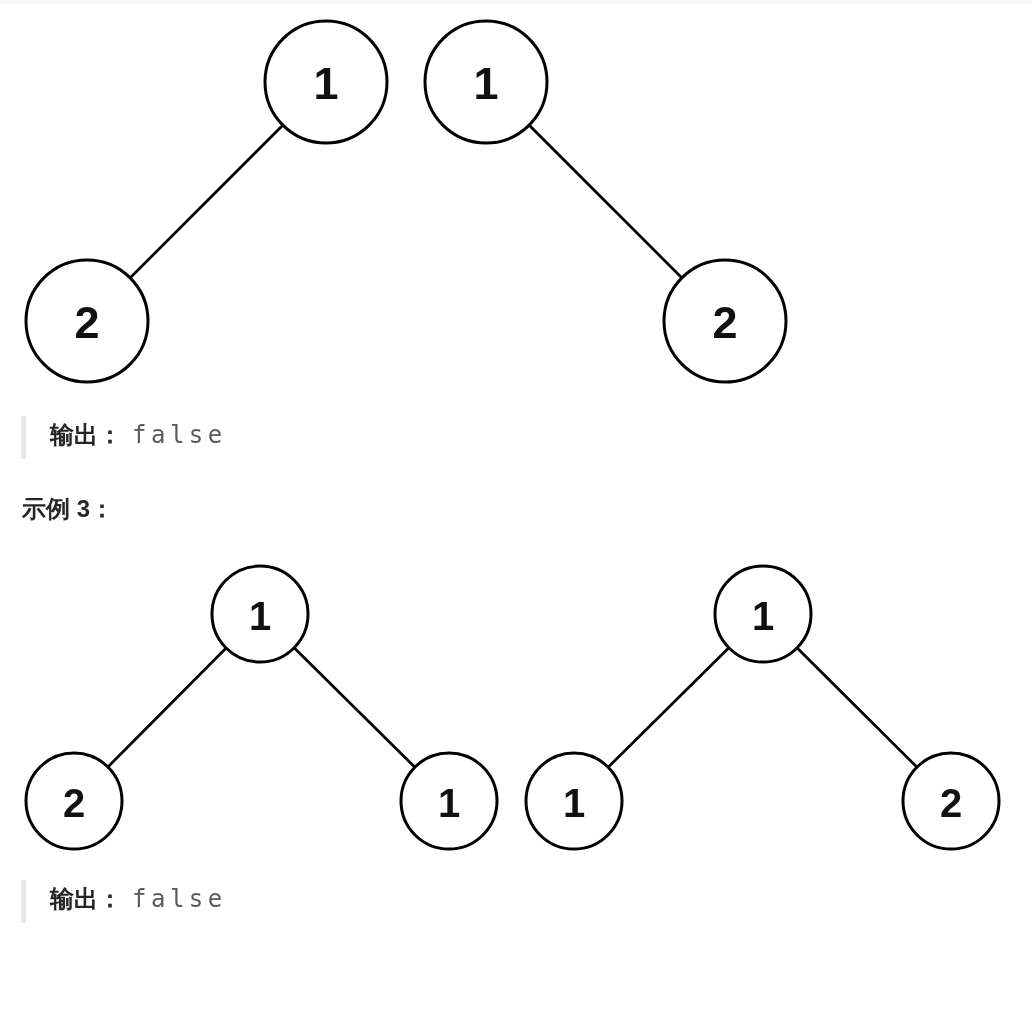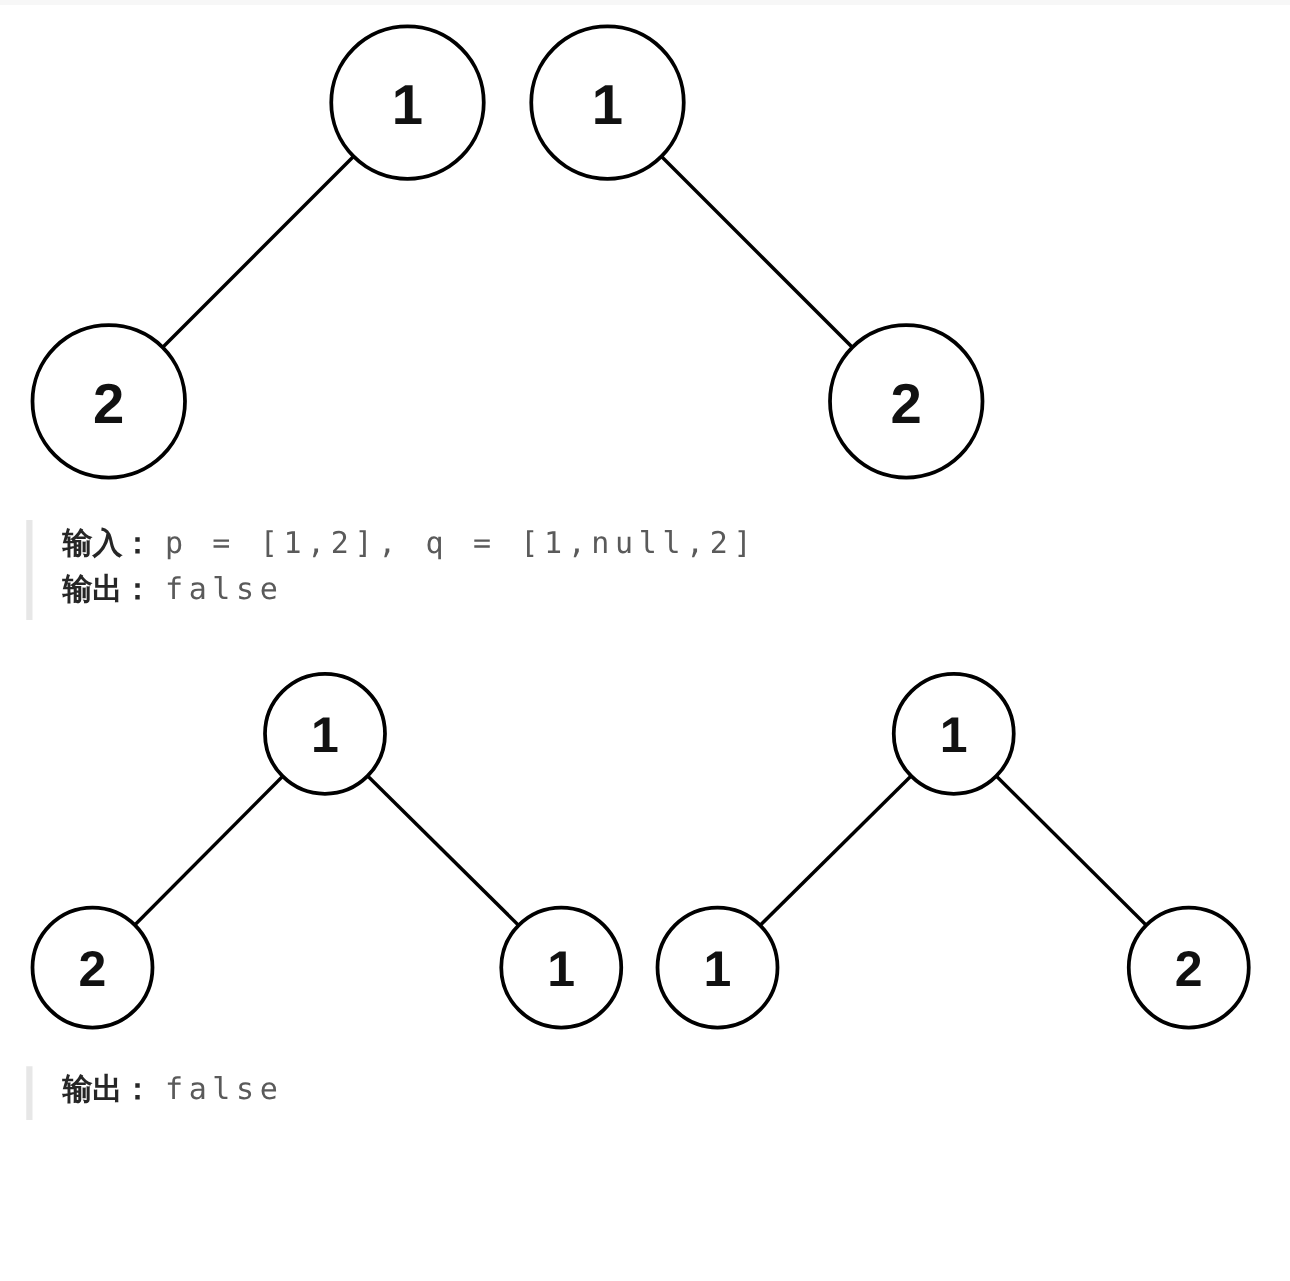--- a/index.html
+++ b/index.html
@@ -75,24 +75,24 @@
       <g>
         <line x1="486" y1="82" x2="725" y2="321" stroke="#000000" stroke-width="2.75"></line>
         <circle cx="486" cy="82" r="61" fill="#ffffff" stroke="#000000" stroke-width="3"></circle>
         <text x="486" y="82" dy="0.04em" text-anchor="middle" dominant-baseline="central" font-size="45" fill="#111111">1</text>
         <circle cx="725" cy="321" r="61" fill="#ffffff" stroke="#000000" stroke-width="3"></circle>
         <text x="725" y="321" dy="0.04em" text-anchor="middle" dominant-baseline="central" font-size="45" fill="#111111">2</text>
       </g>
     </svg>
 
   <div class="io-block">
-    <div class="io-line"><span class="io-label">输入：</span><span class="io-code">p = [1,2], q = [1,null,2]</span></div>
     <div class="io-line"><span class="io-label">输出：</span><span class="io-code">false</span></div>
   </div>
 
+  <div class="section-heading">示例 3：</div>
 
   <svg class="tree-diagram diagram2" width="1032" height="300" viewBox="0 0 1032 300">
       <g>
         <line x1="260" y1="61" x2="74" y2="248" stroke="#000000" stroke-width="2.75"></line>
         <line x1="260" y1="61" x2="449" y2="248" stroke="#000000" stroke-width="2.75"></line>
         <circle cx="260" cy="61" r="48" fill="#ffffff" stroke="#000000" stroke-width="3"></circle>
         <text x="260" y="61" dy="0.04em" text-anchor="middle" dominant-baseline="central" font-size="40" fill="#111111">1</text>
         <circle cx="74" cy="248" r="48" fill="#ffffff" stroke="#000000" stroke-width="3"></circle>
         <text x="74" y="248" dy="0.04em" text-anchor="middle" dominant-baseline="central" font-size="40" fill="#111111">2</text>
         <circle cx="449" cy="248" r="48" fill="#ffffff" stroke="#000000" stroke-width="3"></circle>

